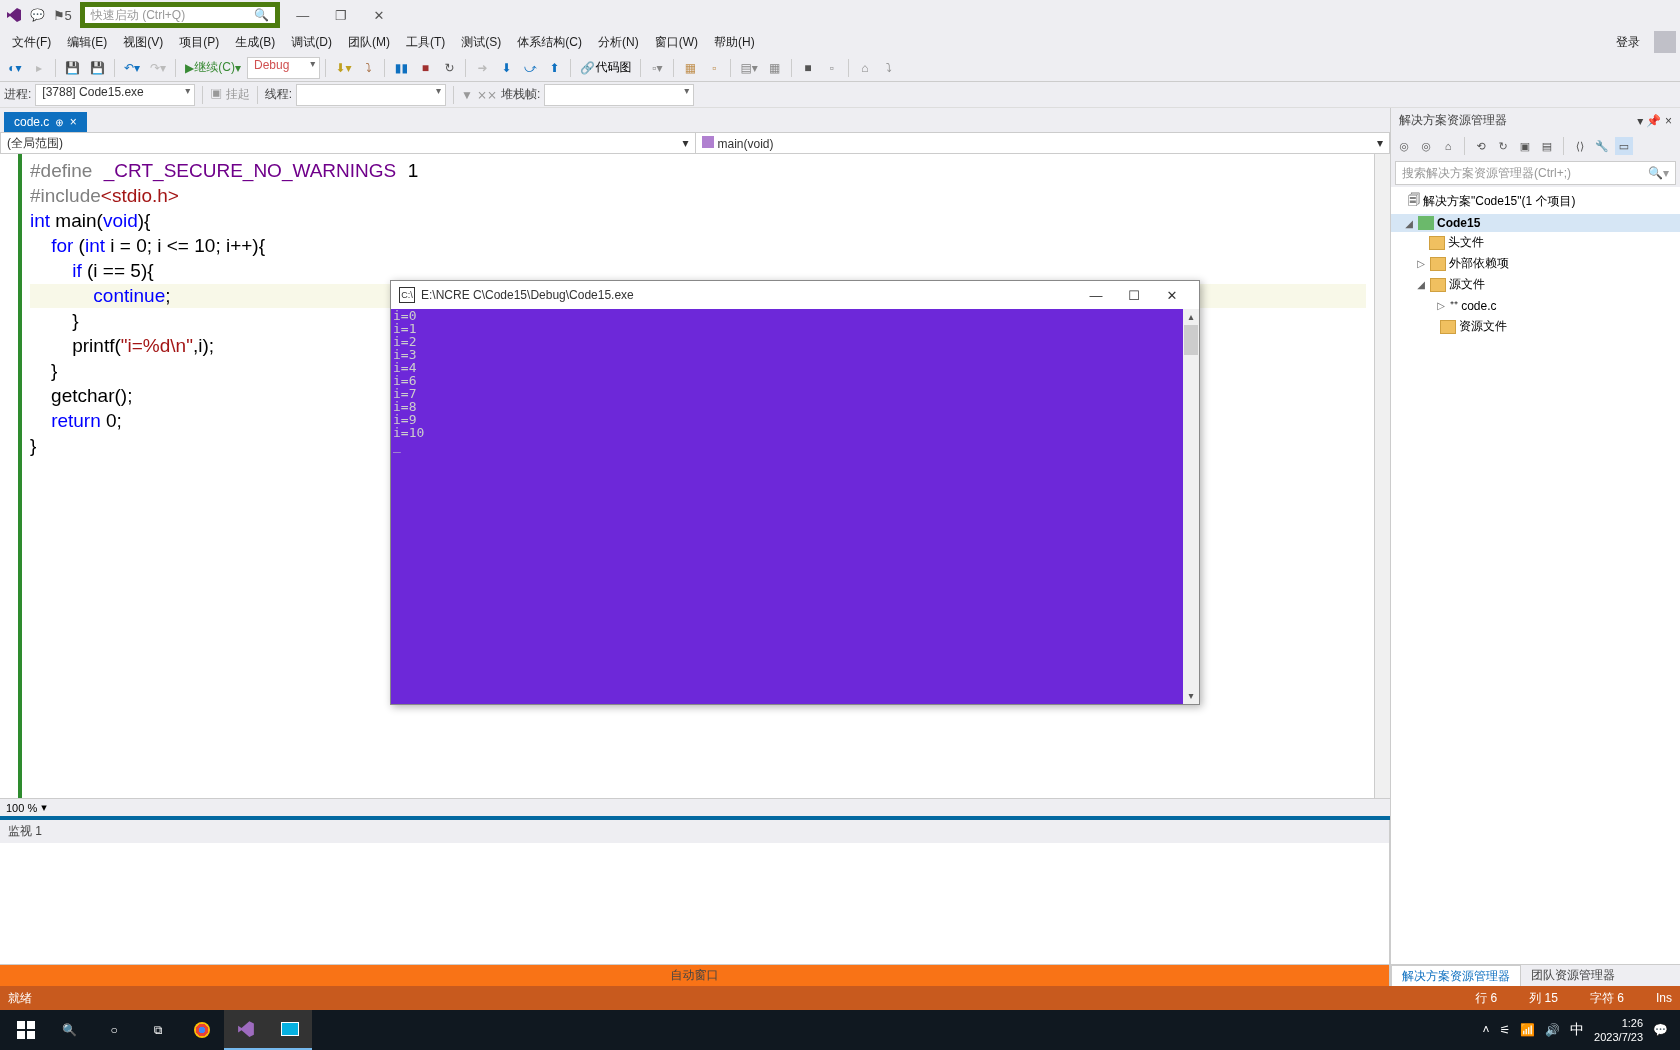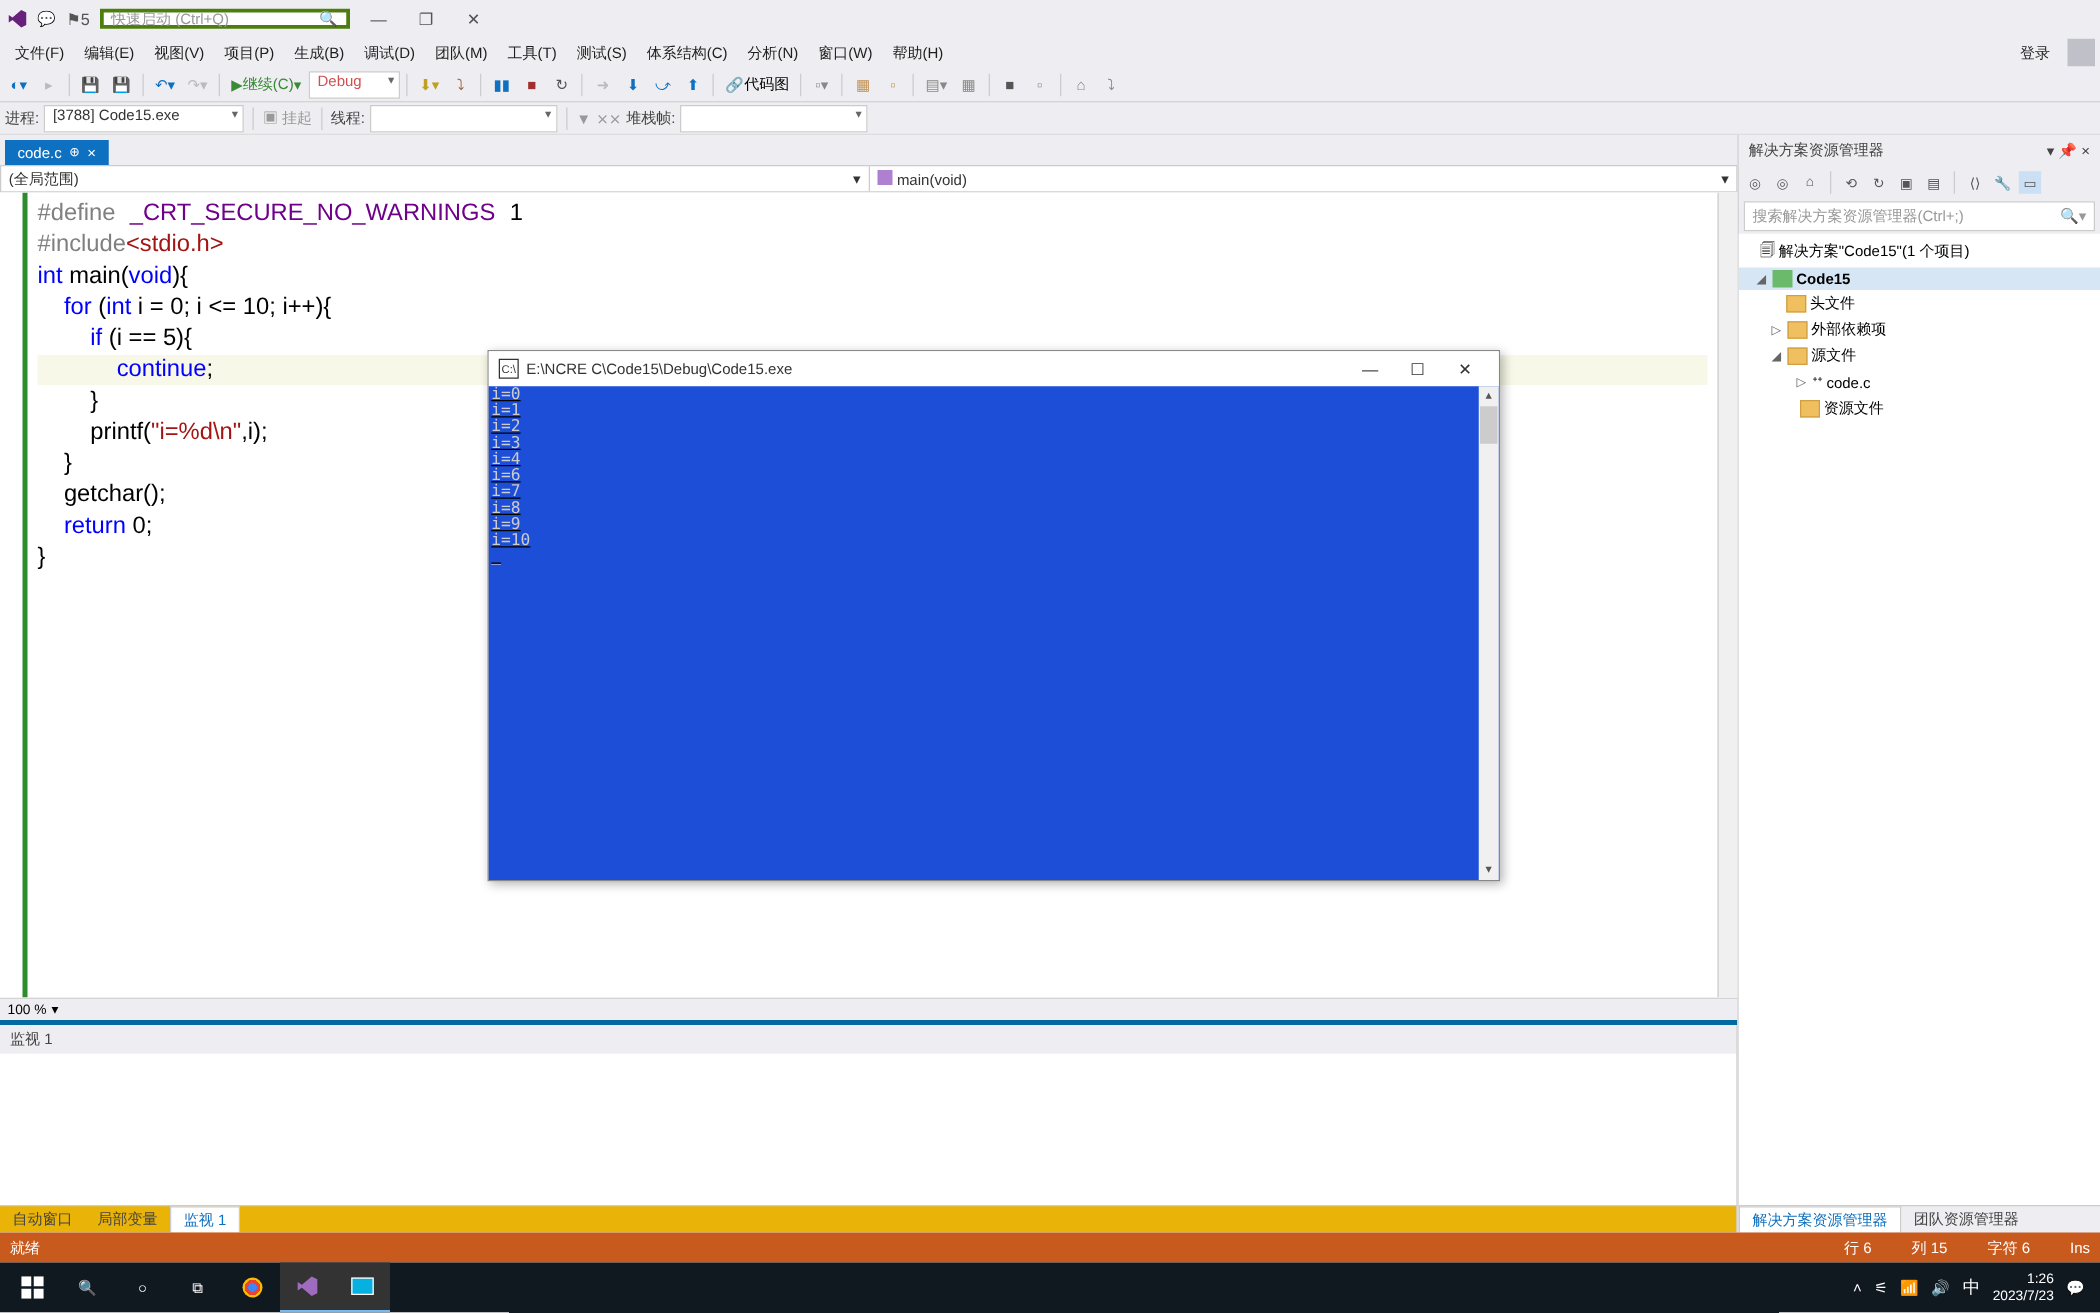--- a/index.html
+++ b/index.html
@@ -4,21 +4,21 @@
 <style>
 * { margin: 0; padding: 0; box-sizing: border-box; font-family: "Microsoft YaHei", "Segoe UI", sans-serif; }
 body { width: 1680px; height: 1050px; overflow: hidden; background: #eeeef2; display: flex; flex-direction: column; position: relative; }
 
 
 .titlebar { height: 30px; background: #eeeef2; display: flex; align-items: center; padding: 0 4px; color: #555; font-size: 12px; }
 .titlebar .vs-icon { width: 20px; height: 20px; margin-right: 6px; display: flex; align-items: center; justify-content: center; }
 .titlebar .title-text { flex: 1; }
 .titlebar .title-right { display: flex; align-items: center; gap: 8px; }
 .titlebar .flag { display: inline-flex; align-items: center; font-size: 13px; }
-.quick-launch { width: 200px; height: 16px; border: 3px solid #4d7c0f; background: #fff; font-size: 12px; padding: 0 6px; color: #999; display: flex; align-items: center; justify-content: space-between; }
+.quick-launch { width: 200px; height: 26px; border: 5px solid #4d7c0f; background: #fff; font-size: 12px; padding: 0 6px; color: #999; display: flex; align-items: center; justify-content: space-between; }
 .win-btn { width: 30px; height: 24px; display: flex; align-items: center; justify-content: center; font-size: 13px; }
 
 
 .menubar { height: 24px; background: #eeeef2; display: flex; align-items: center; padding: 0 4px; font-size: 12px; }
 .menu-item { padding: 3px 8px; color: #1e1e1e; }
 .menubar .spacer { flex: 1; }
 .login-btn { padding: 3px 8px; color: #1e1e1e; font-size: 12px; }
 .avatar-box { width: 22px; height: 22px; background: #c0c0c8; margin-left: 6px; }
 
 
@@ -61,21 +61,21 @@
 .zoom-bar { height: 18px; background: #eeeef2; border-top: 1px solid #ccc; font-size: 11px; padding: 0 6px; display: flex; align-items: center; }
 
 
 .bottom-panels { height: 170px; background: #eeeef2; border-top: 4px solid #0369a1; display: flex; }
 .watch-panel { flex: 1; border-right: 1px solid #ccc; display: flex; flex-direction: column; }
 .panel-title { background: #eeeef2; font-size: 12px; padding: 3px 8px; color: #444; }
 .watch-header { display: flex; font-size: 12px; background: #f5f5f7; border-top: 1px solid #ccc; border-bottom: 1px solid #ccc; }
 .watch-col { padding: 3px 8px; color: #555; }
 .watch-col:first-child { width: 160px; border-right: 1px solid #ccc; }
 .watch-body { flex: 1; background: #fff; }
-.bottom-tabs-l { height: 22px; display: flex; font-size: 12px; align-items: center; background: #eab308; border-top: 1px solid #ccc; }
+.bottom-tabs-l { height: 22px; display: flex; font-size: 12px; align-items: center; background: #f97316; border-top: 1px solid #ccc; flex-direction: column; }
 .btab { padding: 2px 10px; color: #444; }
 .btab.active { color: #0e70c0; background: #fff; border: 1px solid #ccc; border-bottom: none; }
 
 
 .right-pane { width: 290px; background: #eeeef2; border-left: 1px solid #ccc; display: flex; flex-direction: column; }
 .se-title { background: #eeeef2; font-size: 12px; padding: 4px 8px; color: #444; display: flex; justify-content: space-between; align-items: center; }
 .se-toolbar { height: 26px; display: flex; align-items: center; padding: 0 4px; gap: 4px; }
 .se-btn { width: 18px; height: 18px; display: flex; align-items: center; justify-content: center; font-size: 11px; color: #555; }
 .se-search { height: 24px; margin: 2px 4px; display: flex; align-items: center; border: 1px solid #ccc; background: #fff; font-size: 12px; padding: 0 6px; color: #999; justify-content: space-between; }
 .se-tree { flex: 1; background: #fff; font-size: 12px; padding: 2px 0; overflow: auto; }
@@ -97,21 +97,21 @@
 .task-btn.active { background: #333; border-bottom: 2px solid #76b9ed; }
 .tray { margin-left: auto; display: flex; align-items: center; gap: 10px; padding-right: 8px; }
 .clock { text-align: right; line-height: 14px; font-size: 11px; }
 
 
 .console-win { position: absolute; left: 390px; top: 280px; width: 810px; height: 425px; background: #fff; border: 1px solid #888; box-shadow: 2px 2px 8px rgba(0,0,0,0.3); display: flex; flex-direction: column; z-index: 100; }
 .console-title { height: 28px; background: #fff; display: flex; align-items: center; padding: 0 8px; font-size: 12px; color: #333; }
 .console-title .c-icon { width: 16px; height: 16px; border: 1px solid #333; margin-right: 6px; font-size: 9px; display: flex; align-items: center; justify-content: center; }
 .console-title .ct-text { flex: 1; }
 .console-title .cb { width: 38px; text-align: center; font-size: 13px; }
-.console-body-wrap { flex: 1; display: flex; background: #1d4ed8; text-decoration: underline; }
+.console-body-wrap { flex: 1; display: flex; background: #6d28d9; }
 .console-body { flex: 1; color: #ccc; font-family: "SimSun", Consolas, monospace; font-size: 13px; line-height: 13px; padding: 0 2px; white-space: pre; }
 .console-scroll { width: 16px; background: #f0f0f0; position: relative; }
 .console-thumb { position: absolute; top: 16px; left: 1px; width: 14px; height: 30px; background: #ccc; }
 .console-arrow { position: absolute; left: 0; width: 16px; height: 16px; font-size: 10px; text-align: center; line-height: 16px; color: #555; }
 
 .icon-circle { width: 16px; height: 16px; border-radius: 50%; display: inline-block; }
 </style>
 </head>
 <body>
 

